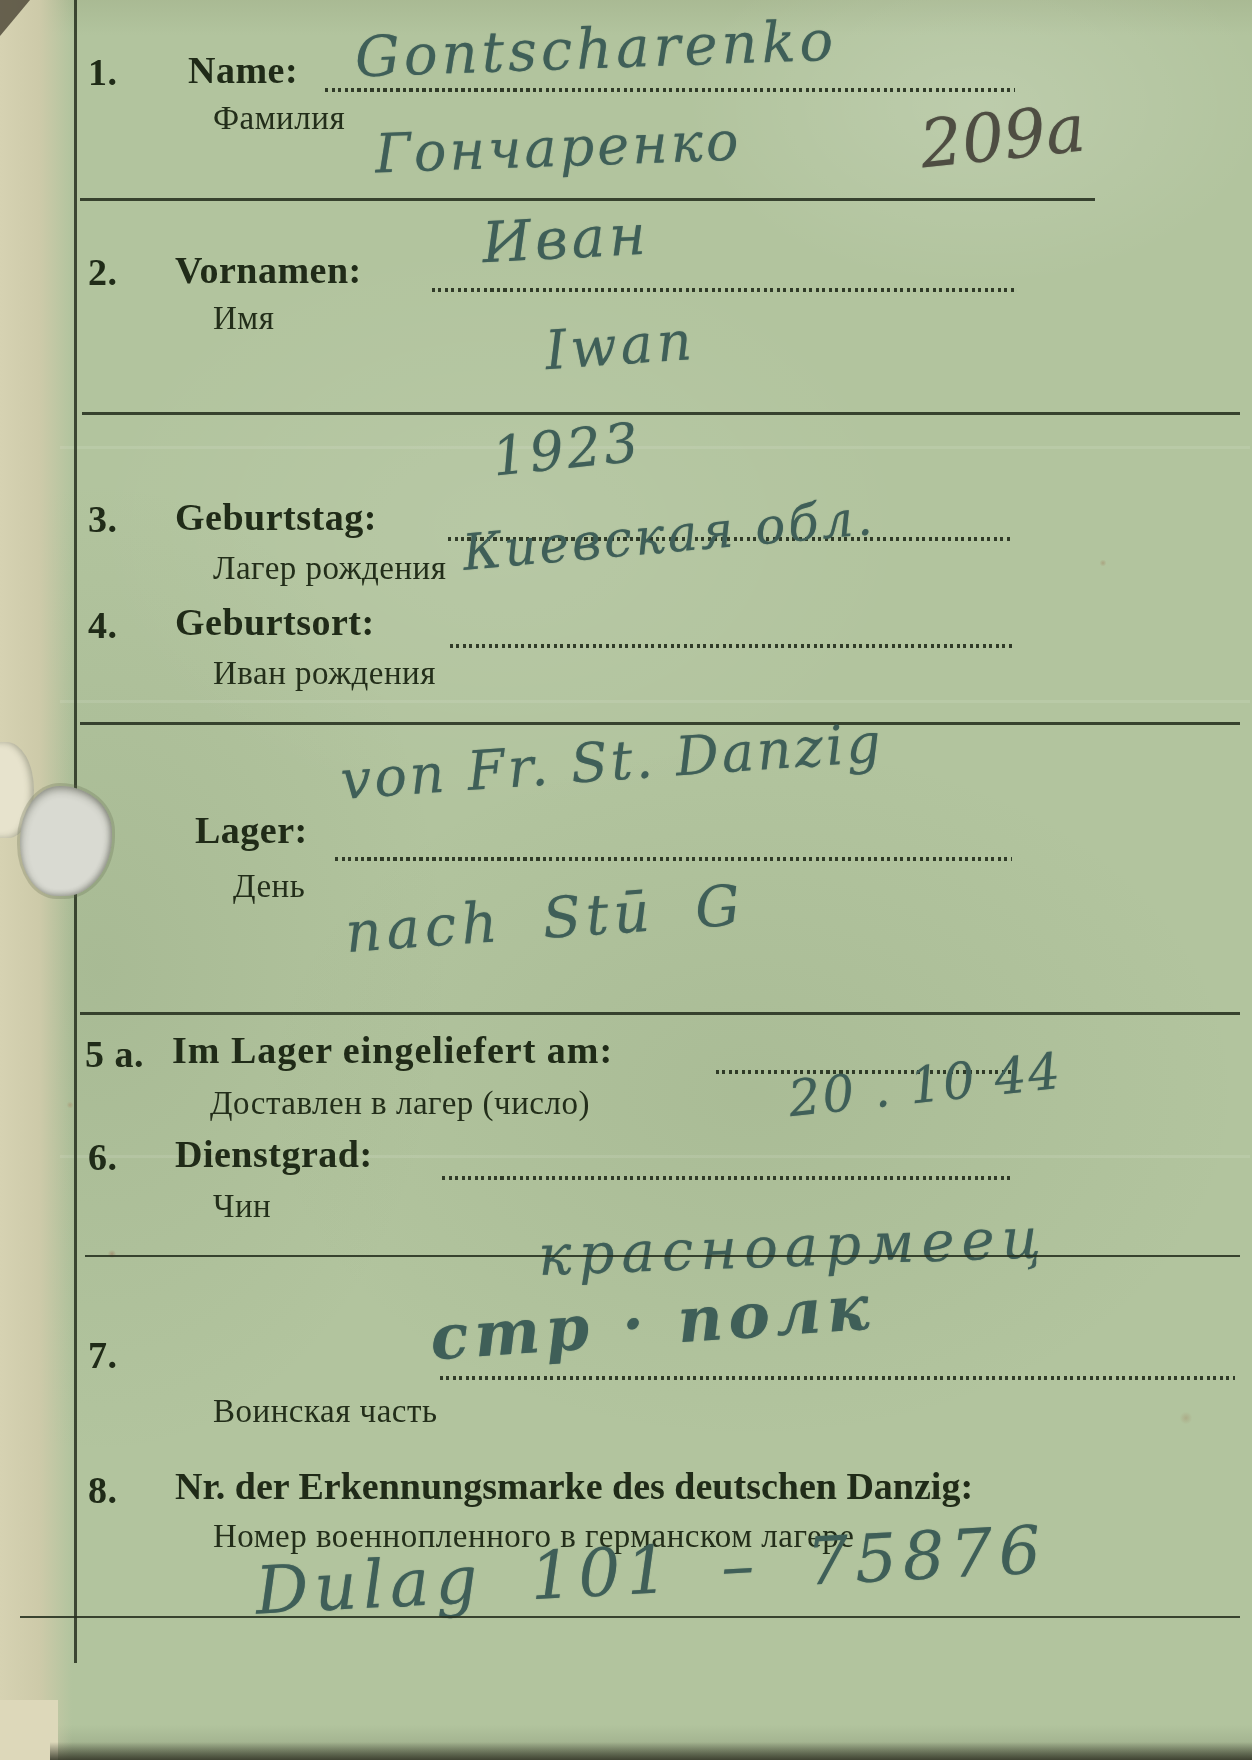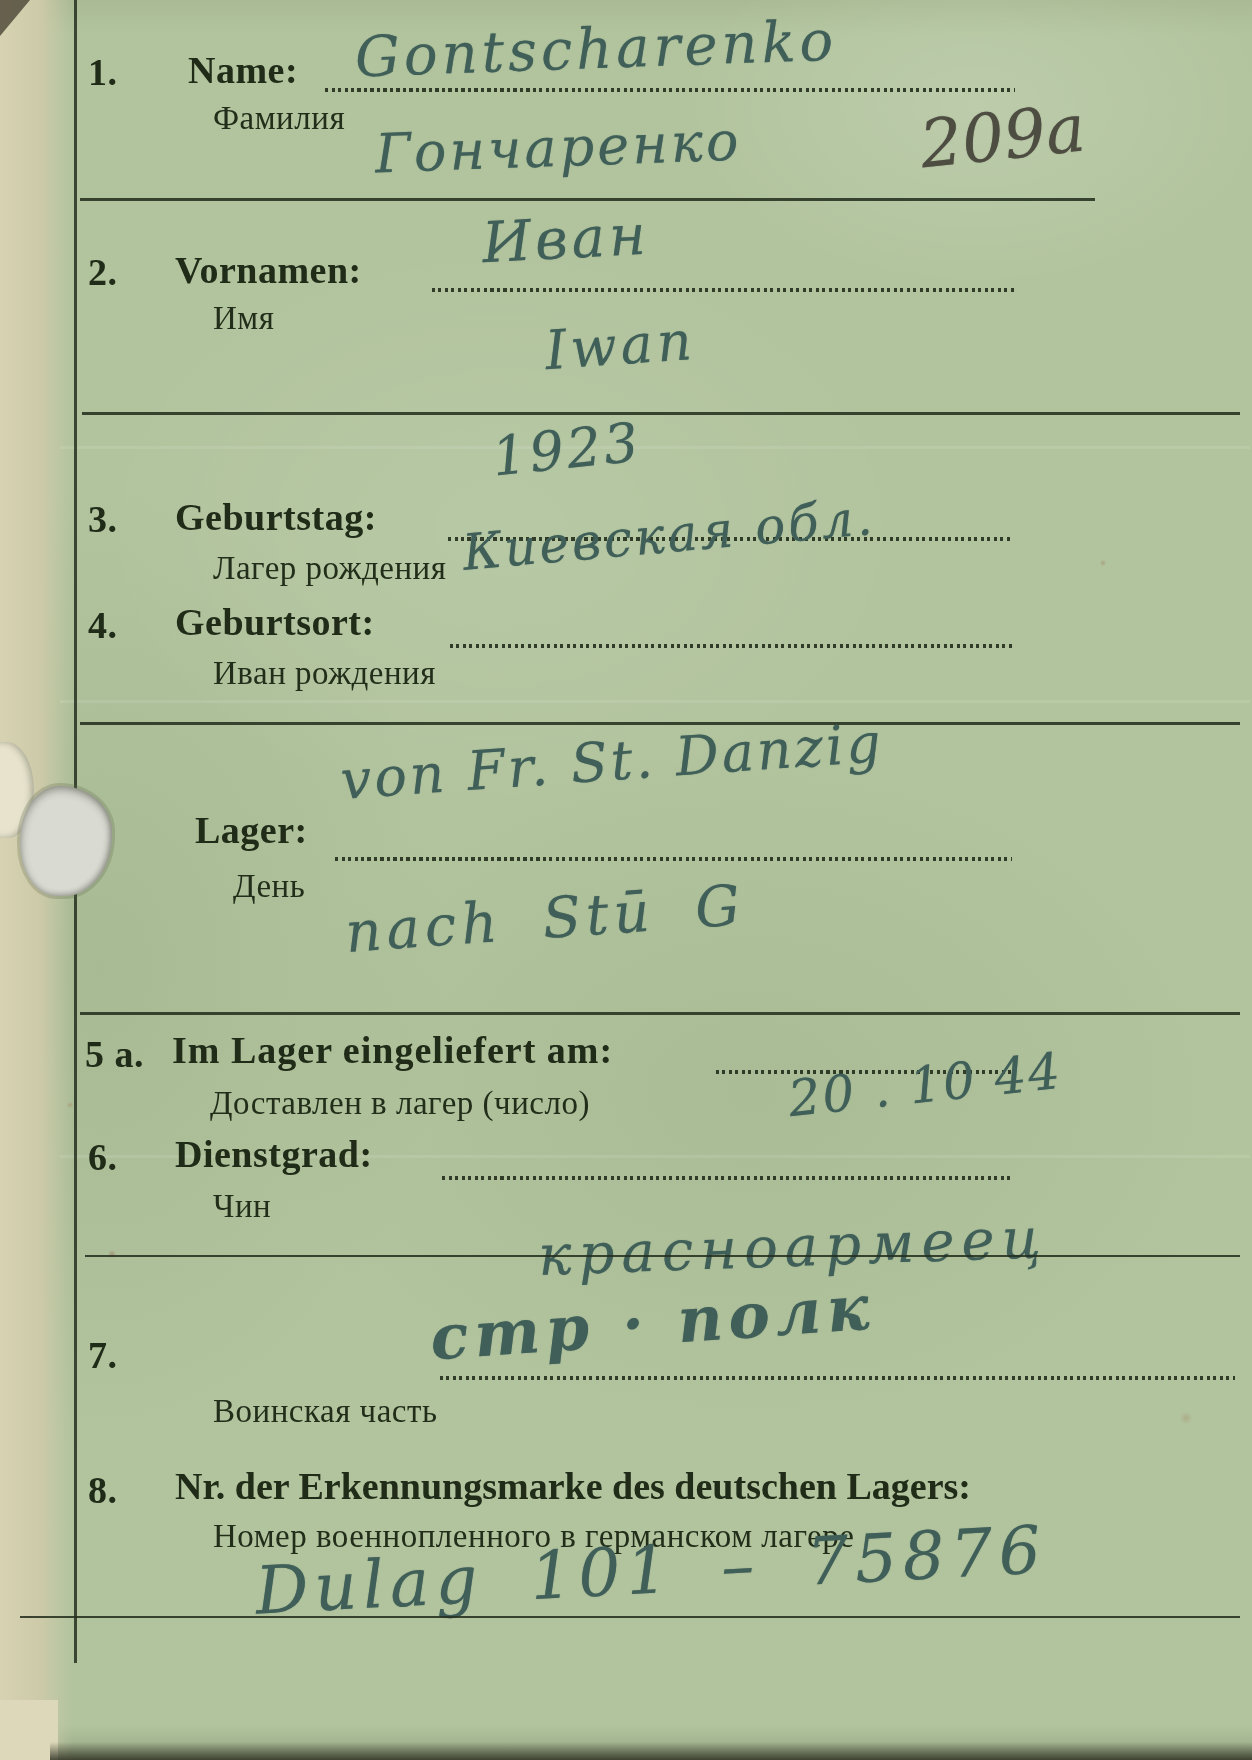--- a/index.html
+++ b/index.html
@@ -135,21 +135,21 @@
   <div class="abs print label-ru" style="left:175px;top:1188px">Чин</div>
   <div class="abs hand" style="left:538px;top:1214px;font-size:56px;transform:rotate(-2deg);letter-spacing:7px">красноармеец</div>
   <div class="abs rule" style="left:85px;top:1255px;width:1155px;height:2px"></div>
 
   <div class="abs hand" style="left:430px;top:1286px;font-size:62px;transform:rotate(-4deg);letter-spacing:6px;font-weight:700">стр · полк</div>
   <div class="abs print num" style="left:88px;top:1333px">7.</div>
   <div class="abs dots" style="left:440px;top:1376px;width:795px"></div>
   <div class="abs print label-ru" style="left:175px;top:1393px">Воинская часть</div>
 
   <div class="abs print num" style="left:88px;top:1468px">8.</div>
-  <div class="abs print label-de" style="left:175px;top:1464px;letter-spacing:0">Nr. der Erkennungsmarke des deutschen Lagers:</div>
+  <div class="abs print label-de" style="left:175px;top:1464px;letter-spacing:0">Nr. der Erkennungsmarke des deutschen Danzig:</div>
   <div class="abs print label-ru" style="left:175px;top:1518px">Номер военнопленного в германском лагере</div>
   <div class="abs hand" style="left:255px;top:1532px;font-size:66px;transform:rotate(-3deg);letter-spacing:6px;word-spacing:20px">Dulag 101 – 75876</div>
   <div class="abs rule" style="left:20px;top:1616px;width:1220px;height:2px"></div>
 
   <div class="abs bottom-left-cream"></div>
   <div class="abs bottom-shadow"></div>
 
 </div>
 
 </body></html>

